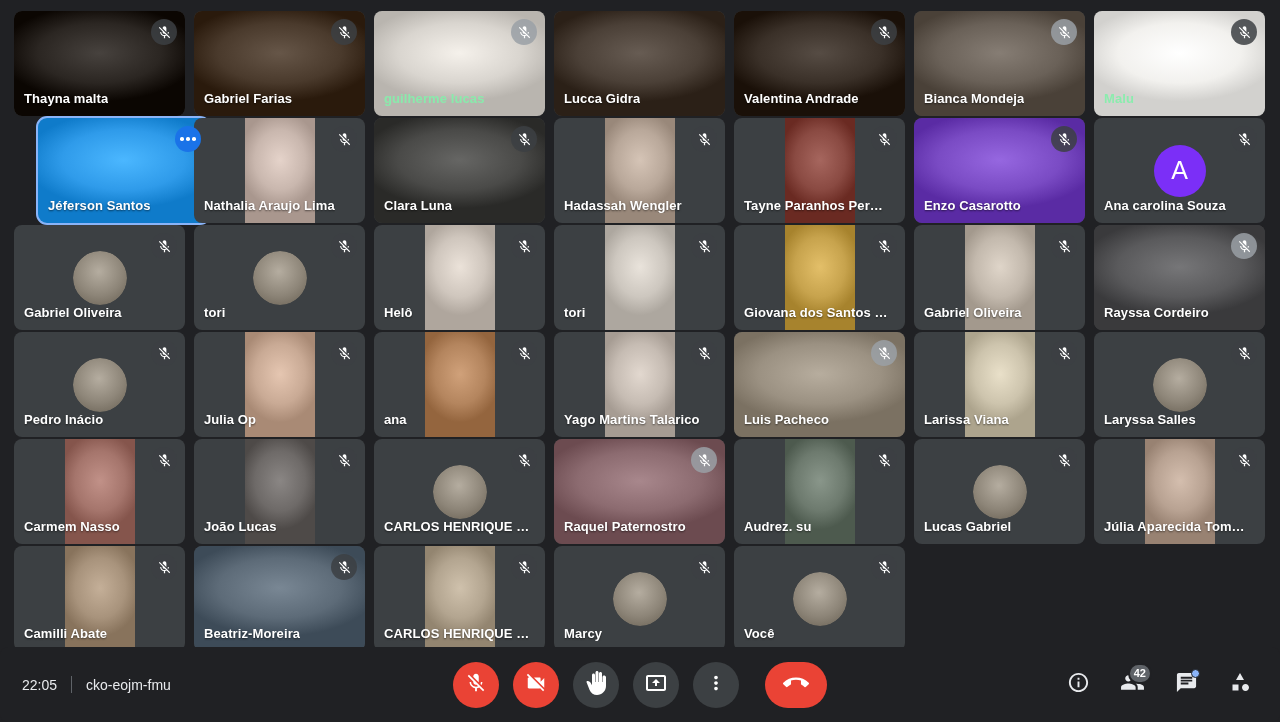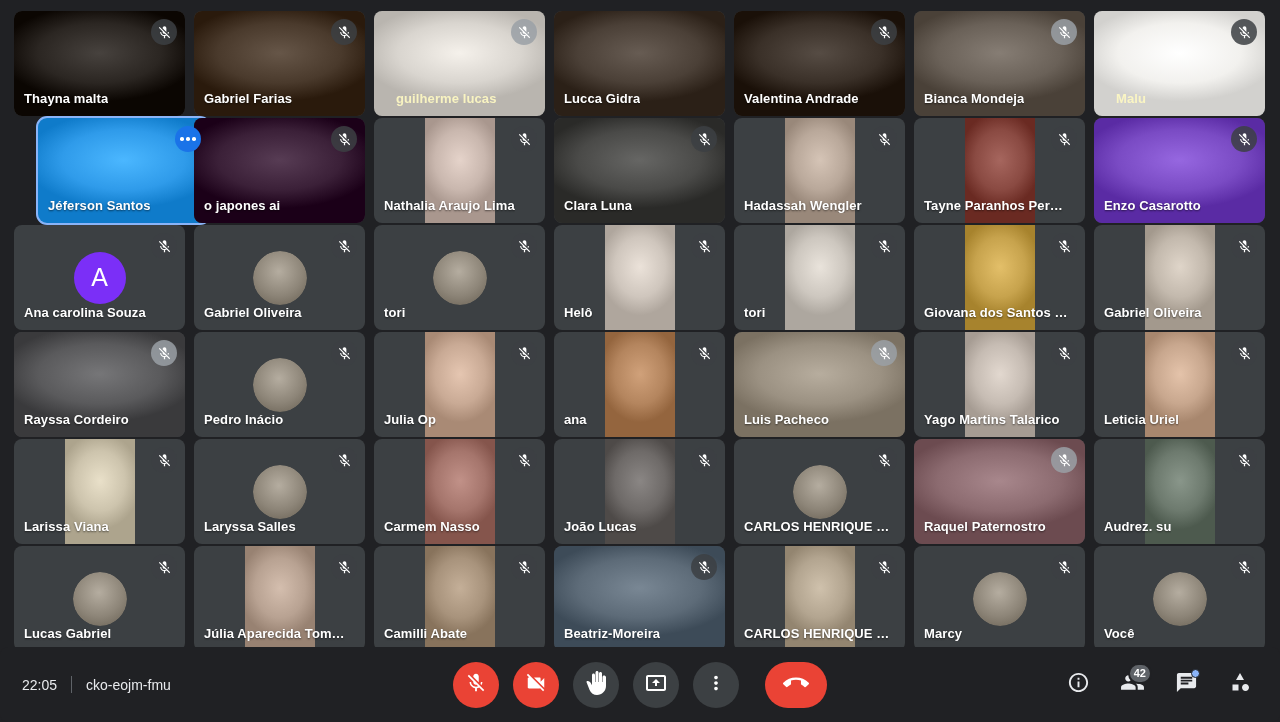--- a/index.html
+++ b/index.html
@@ -80,21 +80,21 @@
     color: #ffffff;
     font-size: 13px;
     font-weight: 600;
     white-space: nowrap;
     overflow: hidden;
     text-overflow: ellipsis;
     text-shadow: 0 1px 2px rgba(0,0,0,.55);
     z-index: 6;
     letter-spacing: .1px;
   }
-  .pname.faint { color: #fef9c3; text-shadow: none; opacity: .92; margin-left: 12px; }
+  .pname.faint { color: #86efac; text-shadow: none; opacity: .92; }
 
   
   .mute {
     position: absolute;
     right: 8px; top: 8px;
     width: 26px; height: 26px;
     border-radius: 50%;
     background: rgba(60,64,67,.85);
     display: flex; align-items: center; justify-content: center;
     z-index: 7;
@@ -262,31 +262,20 @@
           <div class="vidimg" style="background: radial-gradient(58% 46% at 50% 40%, rgb(75, 183, 255) 0%, rgb(47, 155, 234) 62%, rgb(15, 123, 202) 100%);"></div>
         </div>
         <div class="moreopt">
           <i></i>
           <i></i>
           <i></i>
         </div>
         <div class="pname">Jéferson Santos</div>
       </div>
       <div class="tile">
-        <div class="vidbox full">
-          <div class="vidimg" style="background: radial-gradient(58% 46% at 50% 40%, rgb(87, 60, 84) 0%, rgb(59, 32, 56) 62%, rgb(27, 0, 24) 100%);"></div>
-        </div>
-        <div class="mute">
-          <svg viewBox="0 0 24 24">
-            <path d="M19 11h-1.7c0 .74-.16 1.43-.43 2.05l1.23 1.23c.56-.98.9-2.09.9-3.28zm-4.02.17c0-.06.02-.11.02-.17V5c0-1.66-1.34-3-3-3S9 3.34 9 5v.18l5.98 5.99zM4.27 3L3 4.27l6.01 6.01V11c0 1.66 1.33 3 2.99 3 .22 0 .44-.03.65-.08l1.66 1.66c-.71.33-1.5.52-2.31.52-2.76 0-5.3-2.1-5.3-5.1H5c0 3.41 2.72 6.23 6 6.72V21h2v-3.28c.91-.13 1.77-.45 2.54-.9L19.73 21 21 19.73 4.27 3z"></path>
-          </svg>
-        </div>
-        <div class="pname">o japones ai</div>
-      </div>
-      <div class="tile">
         <div class="vidbox portrait-w">
           <div class="vidimg" style="background: radial-gradient(58% 46% at 50% 40%, rgb(229, 211, 202) 0%, rgb(201, 183, 174) 62%, rgb(169, 151, 142) 100%);"></div>
         </div>
         <div class="mute">
           <svg viewBox="0 0 24 24">
             <path d="M19 11h-1.7c0 .74-.16 1.43-.43 2.05l1.23 1.23c.56-.98.9-2.09.9-3.28zm-4.02.17c0-.06.02-.11.02-.17V5c0-1.66-1.34-3-3-3S9 3.34 9 5v.18l5.98 5.99zM4.27 3L3 4.27l6.01 6.01V11c0 1.66 1.33 3 2.99 3 .22 0 .44-.03.65-.08l1.66 1.66c-.71.33-1.5.52-2.31.52-2.76 0-5.3-2.1-5.3-5.1H5c0 3.41 2.72 6.23 6 6.72V21h2v-3.28c.91-.13 1.77-.45 2.54-.9L19.73 21 21 19.73 4.27 3z"></path>
           </svg>
         </div>
         <div class="pname">Nathalia Araujo Lima</div>
       </div>
@@ -447,51 +436,40 @@
           <div class="vidimg" style="background: radial-gradient(58% 46% at 50% 40%, rgb(208, 161, 122) 0%, rgb(180, 133, 94) 62%, rgb(148, 101, 62) 100%);"></div>
         </div>
         <div class="mute">
           <svg viewBox="0 0 24 24">
             <path d="M19 11h-1.7c0 .74-.16 1.43-.43 2.05l1.23 1.23c.56-.98.9-2.09.9-3.28zm-4.02.17c0-.06.02-.11.02-.17V5c0-1.66-1.34-3-3-3S9 3.34 9 5v.18l5.98 5.99zM4.27 3L3 4.27l6.01 6.01V11c0 1.66 1.33 3 2.99 3 .22 0 .44-.03.65-.08l1.66 1.66c-.71.33-1.5.52-2.31.52-2.76 0-5.3-2.1-5.3-5.1H5c0 3.41 2.72 6.23 6 6.72V21h2v-3.28c.91-.13 1.77-.45 2.54-.9L19.73 21 21 19.73 4.27 3z"></path>
           </svg>
         </div>
         <div class="pname">ana</div>
       </div>
       <div class="tile">
+        <div class="vidbox portrait-w">
+          <div class="vidimg" style="background: radial-gradient(58% 46% at 50% 40%, rgb(226, 216, 207) 0%, rgb(198, 188, 179) 62%, rgb(166, 156, 147) 100%);"></div>
+        </div>
+        <div class="mute">
+          <svg viewBox="0 0 24 24">
+            <path d="M19 11h-1.7c0 .74-.16 1.43-.43 2.05l1.23 1.23c.56-.98.9-2.09.9-3.28zm-4.02.17c0-.06.02-.11.02-.17V5c0-1.66-1.34-3-3-3S9 3.34 9 5v.18l5.98 5.99zM4.27 3L3 4.27l6.01 6.01V11c0 1.66 1.33 3 2.99 3 .22 0 .44-.03.65-.08l1.66 1.66c-.71.33-1.5.52-2.31.52-2.76 0-5.3-2.1-5.3-5.1H5c0 3.41 2.72 6.23 6 6.72V21h2v-3.28c.91-.13 1.77-.45 2.54-.9L19.73 21 21 19.73 4.27 3z"></path>
+          </svg>
+        </div>
+        <div class="pname">Yago Martins Talarico</div>
+      </div>
+      <div class="tile">
         <div class="vidbox full">
           <div class="vidimg" style="background: radial-gradient(58% 46% at 50% 40%, rgb(183, 173, 158) 0%, rgb(155, 145, 130) 62%, rgb(123, 113, 98) 100%);"></div>
         </div>
         <div class="mute light">
           <svg viewBox="0 0 24 24">
             <path d="M19 11h-1.7c0 .74-.16 1.43-.43 2.05l1.23 1.23c.56-.98.9-2.09.9-3.28zm-4.02.17c0-.06.02-.11.02-.17V5c0-1.66-1.34-3-3-3S9 3.34 9 5v.18l5.98 5.99zM4.27 3L3 4.27l6.01 6.01V11c0 1.66 1.33 3 2.99 3 .22 0 .44-.03.65-.08l1.66 1.66c-.71.33-1.5.52-2.31.52-2.76 0-5.3-2.1-5.3-5.1H5c0 3.41 2.72 6.23 6 6.72V21h2v-3.28c.91-.13 1.77-.45 2.54-.9L19.73 21 21 19.73 4.27 3z"></path>
           </svg>
         </div>
         <div class="pname">Luis Pacheco</div>
-      </div>
-      <div class="tile">
-        <div class="vidbox portrait-w">
-          <div class="vidimg" style="background: radial-gradient(58% 46% at 50% 40%, rgb(226, 216, 207) 0%, rgb(198, 188, 179) 62%, rgb(166, 156, 147) 100%);"></div>
-        </div>
-        <div class="mute">
-          <svg viewBox="0 0 24 24">
-            <path d="M19 11h-1.7c0 .74-.16 1.43-.43 2.05l1.23 1.23c.56-.98.9-2.09.9-3.28zm-4.02.17c0-.06.02-.11.02-.17V5c0-1.66-1.34-3-3-3S9 3.34 9 5v.18l5.98 5.99zM4.27 3L3 4.27l6.01 6.01V11c0 1.66 1.33 3 2.99 3 .22 0 .44-.03.65-.08l1.66 1.66c-.71.33-1.5.52-2.31.52-2.76 0-5.3-2.1-5.3-5.1H5c0 3.41 2.72 6.23 6 6.72V21h2v-3.28c.91-.13 1.77-.45 2.54-.9L19.73 21 21 19.73 4.27 3z"></path>
-          </svg>
-        </div>
-        <div class="pname">Yago Martins Talarico</div>
-      </div>
-      <div class="tile">
-        <div class="vidbox portrait-w">
-          <div class="vidimg" style="background: radial-gradient(58% 46% at 50% 40%, rgb(228, 195, 170) 0%, rgb(200, 167, 142) 62%, rgb(168, 135, 110) 100%);"></div>
-        </div>
-        <div class="mute">
-          <svg viewBox="0 0 24 24">
-            <path d="M19 11h-1.7c0 .74-.16 1.43-.43 2.05l1.23 1.23c.56-.98.9-2.09.9-3.28zm-4.02.17c0-.06.02-.11.02-.17V5c0-1.66-1.34-3-3-3S9 3.34 9 5v.18l5.98 5.99zM4.27 3L3 4.27l6.01 6.01V11c0 1.66 1.33 3 2.99 3 .22 0 .44-.03.65-.08l1.66 1.66c-.71.33-1.5.52-2.31.52-2.76 0-5.3-2.1-5.3-5.1H5c0 3.41 2.72 6.23 6 6.72V21h2v-3.28c.91-.13 1.77-.45 2.54-.9L19.73 21 21 19.73 4.27 3z"></path>
-          </svg>
-        </div>
-        <div class="pname">Leticia Uriel</div>
       </div>
       <div class="tile">
         <div class="vidbox portrait-w">
           <div class="vidimg" style="background: radial-gradient(58% 46% at 50% 40%, rgb(233, 224, 201) 0%, rgb(205, 196, 173) 62%, rgb(173, 164, 141) 100%);"></div>
         </div>
         <div class="mute">
           <svg viewBox="0 0 24 24">
             <path d="M19 11h-1.7c0 .74-.16 1.43-.43 2.05l1.23 1.23c.56-.98.9-2.09.9-3.28zm-4.02.17c0-.06.02-.11.02-.17V5c0-1.66-1.34-3-3-3S9 3.34 9 5v.18l5.98 5.99zM4.27 3L3 4.27l6.01 6.01V11c0 1.66 1.33 3 2.99 3 .22 0 .44-.03.65-.08l1.66 1.66c-.71.33-1.5.52-2.31.52-2.76 0-5.3-2.1-5.3-5.1H5c0 3.41 2.72 6.23 6 6.72V21h2v-3.28c.91-.13 1.77-.45 2.54-.9L19.73 21 21 19.73 4.27 3z"></path>
           </svg>
         </div>

